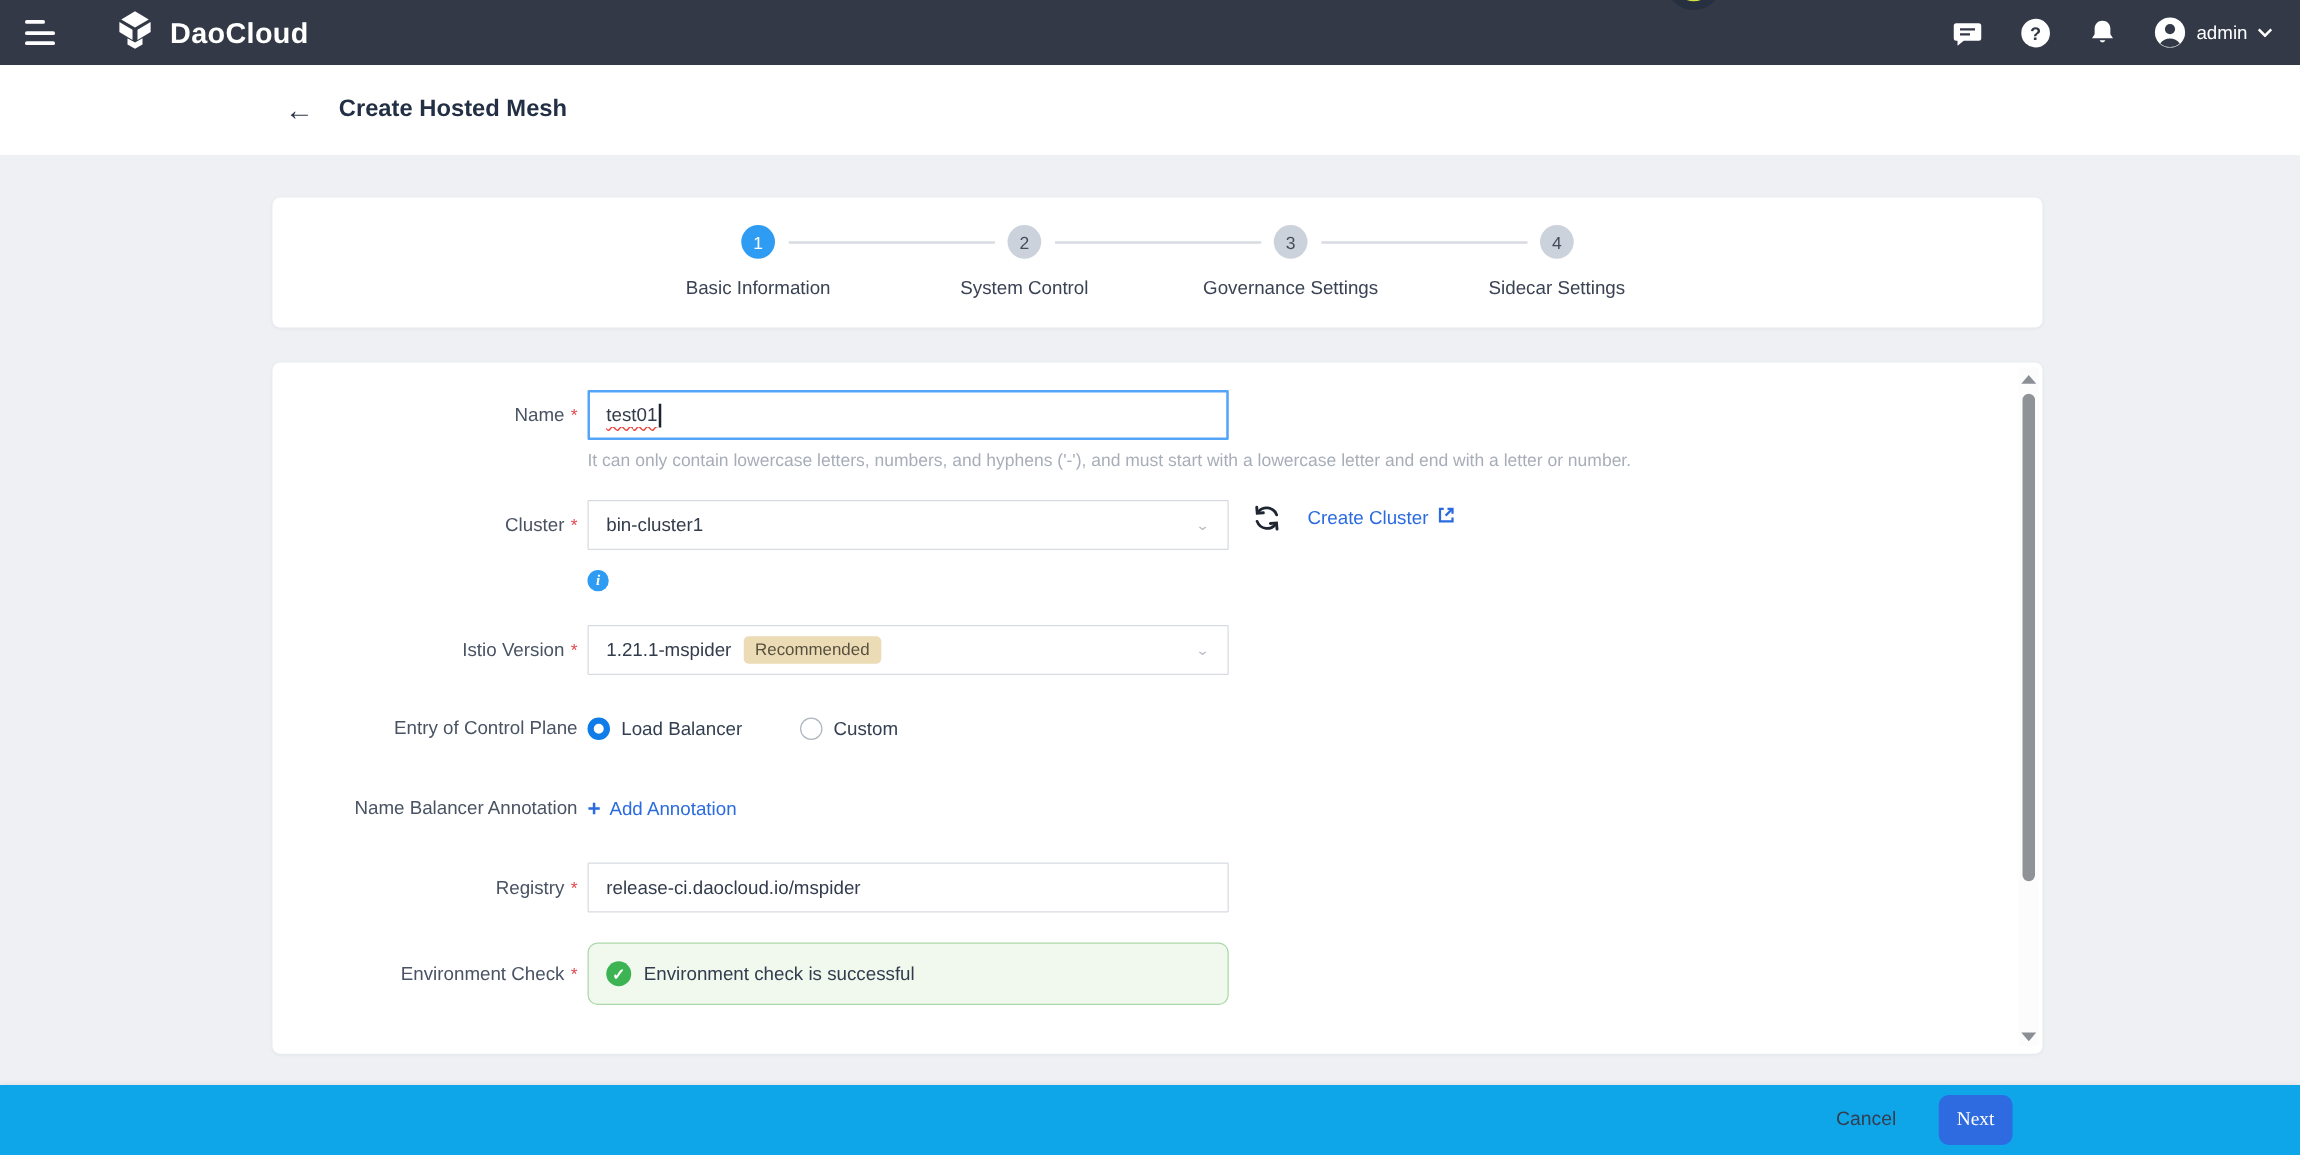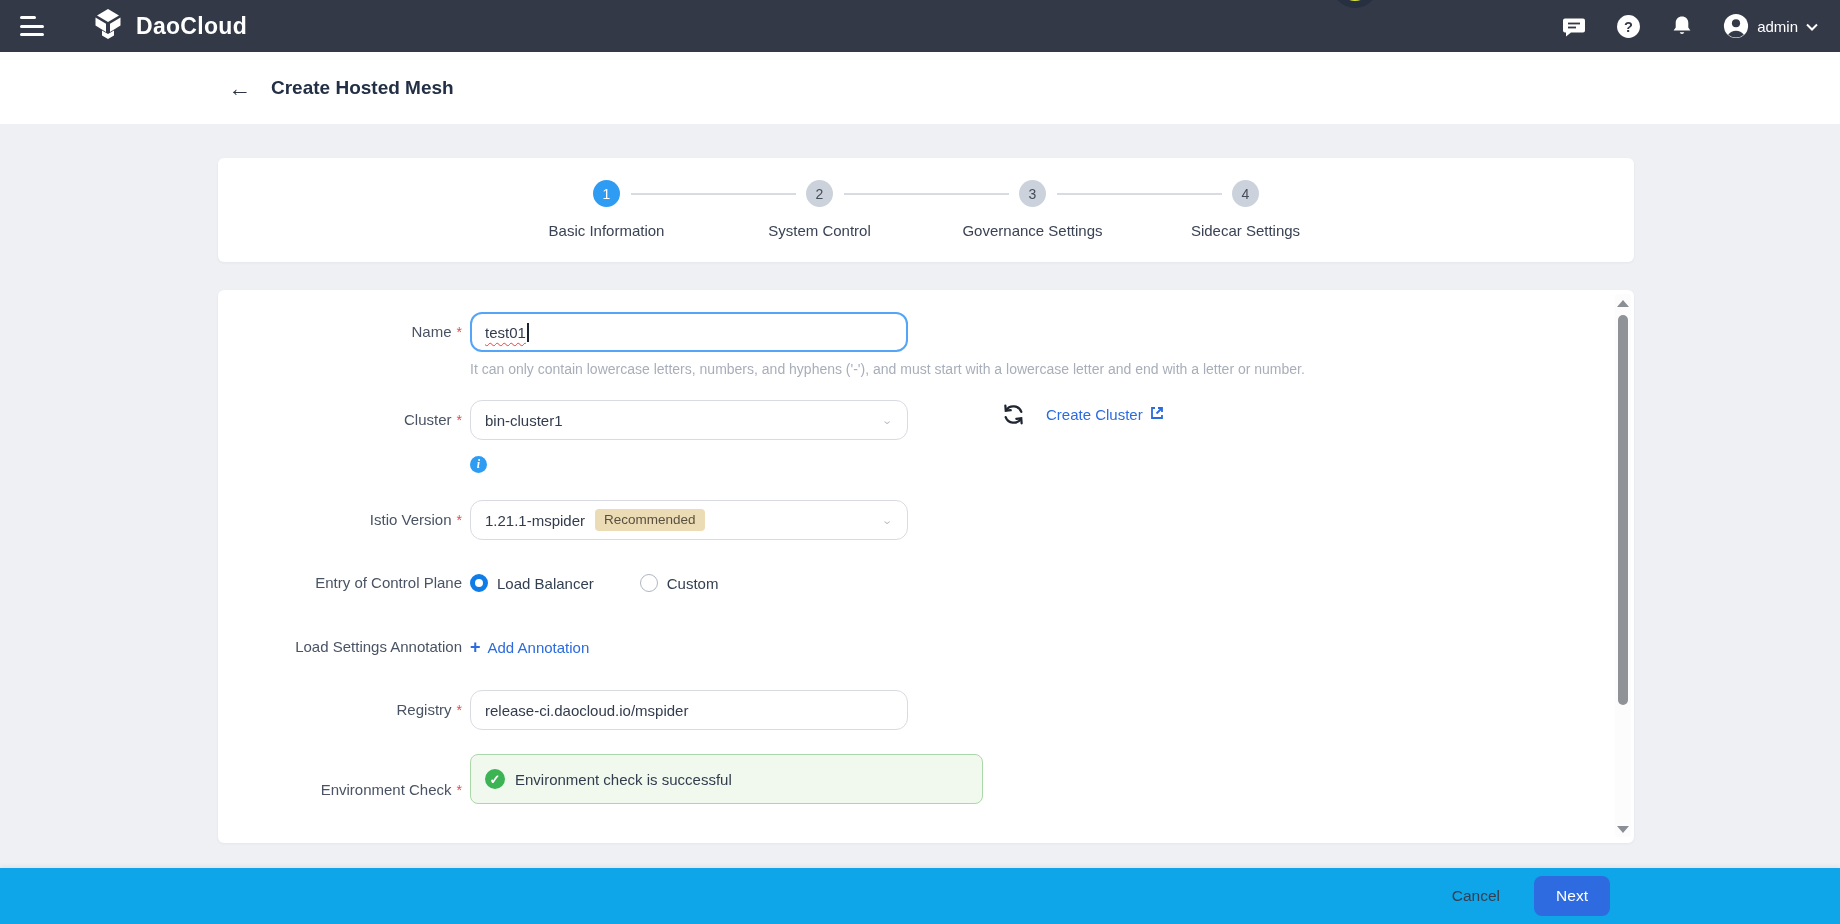--- a/index.html
+++ b/index.html
@@ -63,22 +63,22 @@
   
   .form-row { position:absolute; left:0; width:100%; }
   .f-label {
     position:absolute; left:0; width:244px; text-align:right;
     font-size:15px; color:#495363; white-space:nowrap;
   }
   .req { color:#e5484d; margin-left:5px; font-size:14px; }
   .f-ctrl { position:absolute; left:252px; }
 
   .input-box, .select-box {
-    width:438px; height:40px; background:#fff; border:1px solid #d8dbe2;
-    border-radius:12px; display:flex; align-items:center; padding:0 14px;
+    width:513px; height:40px; background:#fff; border:1px solid #d8dbe2;
+    border-radius:1px; display:flex; align-items:center; padding:0 14px;
     font-size:15px; color:#333c4c; cursor:text;text-align:center;
   }
   .input-box.focused { border:2px solid #54a4f7; padding:0 13px; }
   .select-box { cursor:pointer; justify-content:space-between; }
   .chevron { color:#b9bec7; font-size:14px; transform:scaleY(.8); }
   .squiggle {
     text-decoration:underline; text-decoration-style:wavy;
     text-decoration-color:#e8443d; text-decoration-thickness:1px; text-underline-offset:4px;
   }
   .caret { display:inline-block; width:2px; height:19px; background:#1b2330; margin-left:1px; vertical-align:middle; }
@@ -136,21 +136,21 @@
 
   
   .footer {
     position:absolute; left:0; bottom:0; width:1840px; height:56px; background:#0ea5e9;
     box-shadow:0 -1px 5px rgba(20,30,60,.08); display:flex; align-items:center;
     justify-content:flex-end; padding-right:230px; gap:34px; z-index:10;
   }
   .btn-cancel { font-size:15.5px; color:#333f50; cursor:pointer; background:none; border:none; font-family:inherit; }
   .btn-next {
     background:#2e6be0; color:#fff; border:none; border-radius:8px;
-    width:76px; height:40px; font-size:15.5px; cursor:pointer; font-family:Liberation Sans, sans-serif;
+    width:59px; height:40px; font-size:15.5px; cursor:pointer; font-family:Liberation Serif, serif;
   }
 </style>
 </head>
 <body>
 
 <div class="navbar">
   <div class="hamburger">
       <i></i>
       <i></i>
       <i></i>
@@ -303,38 +303,38 @@
         <span class="radio-label">Load Balancer</span>
       </span>
       <span class="radio-opt">
         <span class="radio off"></span>
         <span class="radio-label">Custom</span>
       </span>
     </div>
   </div>
 
   <div class="form-row" style="top:344px;">
-    <div class="f-label" style="line-height:26px;">Load Settings Annotation</div>
+    <div class="f-label" style="line-height:26px;">Name Balancer Annotation</div>
     <div class="f-ctrl add-link" style="height:26px;">
       <span class="plus">+</span>
       <span>Add Annotation</span>
     </div>
   </div>
 
   <div class="form-row" style="top:400px;">
     <div class="f-label" style="line-height:40px;"><span>Registry</span><span class="req">*</span></div>
     <div class="f-ctrl">
       <div class="input-box">
         <span>release-ci.daocloud.io/mspider</span>
       </div>
     </div>
   </div>
 
   <div class="form-row" style="top:464px;">
-    <div class="f-label" style="line-height:72px;"><span>Environment Check</span><span class="req">*</span></div>
+    <div class="f-label" style="line-height:50px;"><span>Environment Check</span><span class="req">*</span></div>
     <div class="f-ctrl">
       <div class="env-box">
         <span class="check-dot">✓</span>
         <span class="env-text">Environment check is successful</span>
       </div>
     </div>
   </div>
 
   <div class="scrollbar">
     <div class="sb-arrow sb-up"></div>

